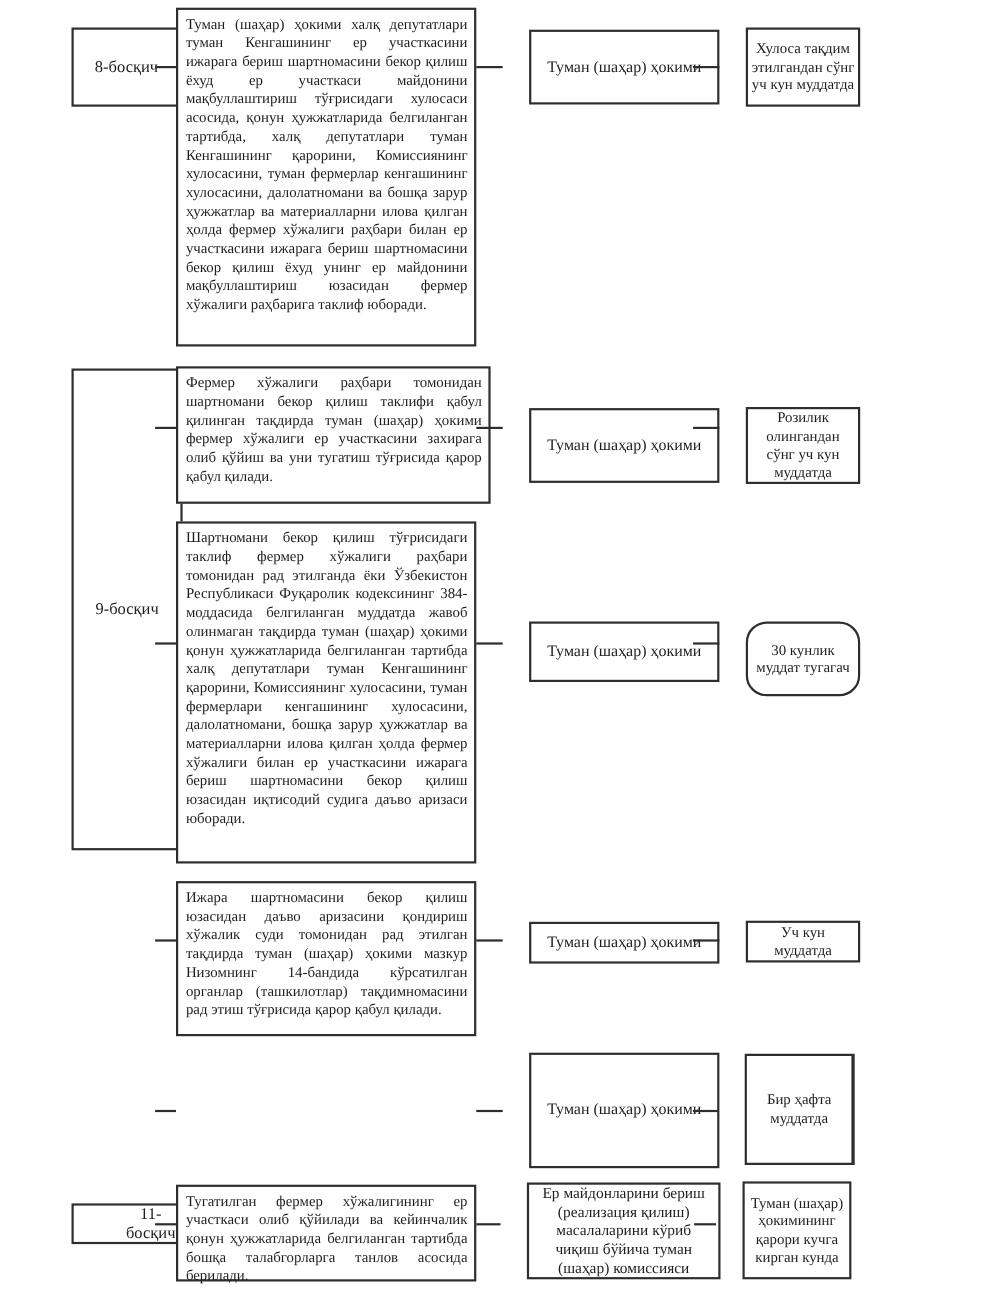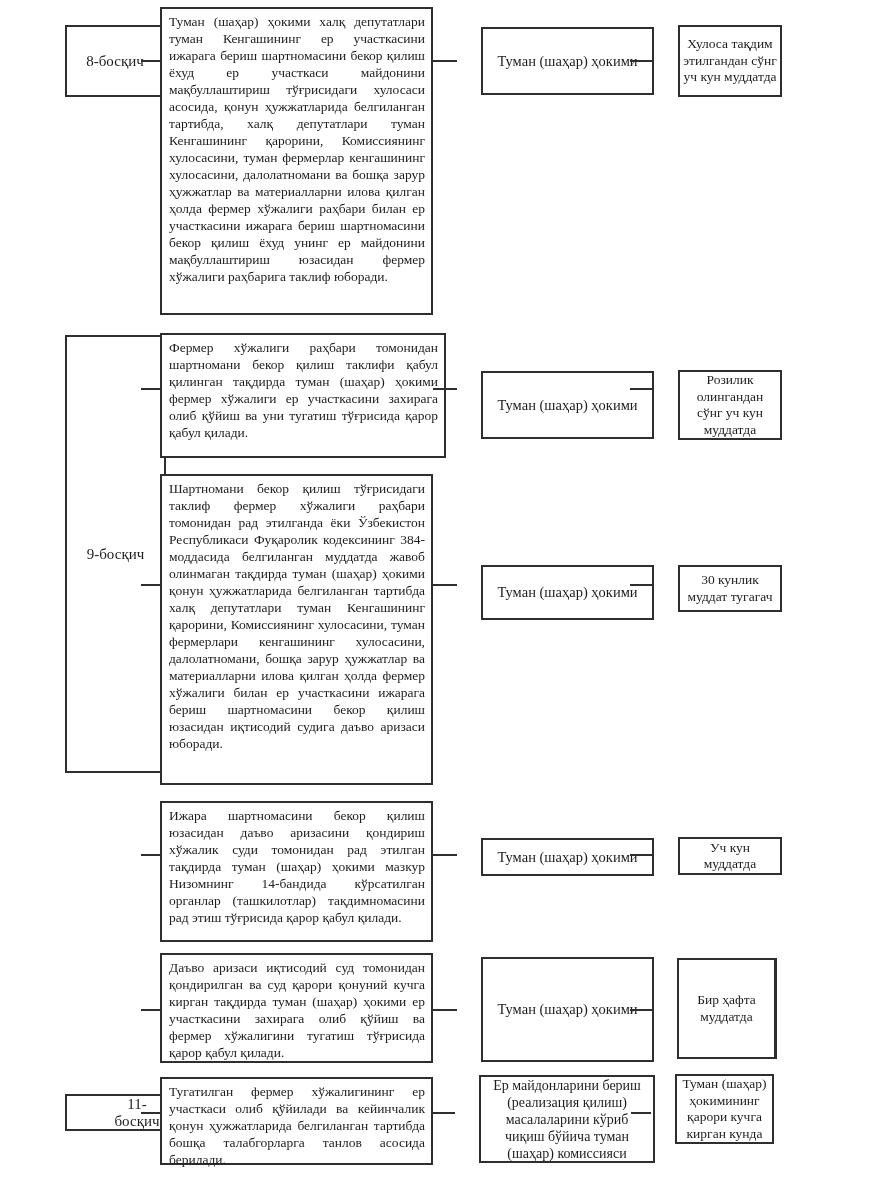--- a/index.html
+++ b/index.html
@@ -72,39 +72,38 @@
 
   <div class="box desc" style="left:160px; top:333px; width:286px; height:125px;">Фермер хўжалиги раҳбари томонидан шартномани бекор қилиш таклифи қабул қилинган тақдирда туман (шаҳар) ҳокими фермер хўжалиги ер участкасини захирага олиб қўйиш ва уни тугатиш тўғрисида қарор қабул қилади.</div>
   <div class="box centerbox actor" style="left:457px; top:371px; width:173px; height:68px;">Туман (шаҳар)  ҳокими</div>
   <div class="box centerbox deadline" style="left:654px; top:370px; width:104px; height:70px;">Розилик олингандан сўнг уч кун муддатда</div>
   <div class="line" style="left:141px; top:388px; width:19px;"></div>
   <div class="line" style="left:433px; top:388px; width:24px;"></div>
   <div class="line" style="left:630px; top:388px; width:24px;"></div>
 
   <div class="box desc" style="left:160px; top:474px; width:273px; height:311px;">Шартномани бекор қилиш тўғрисидаги таклиф фермер хўжалиги раҳбари томонидан рад этилганда ёки Ўзбекистон Республикаси Фуқаролик кодексининг 384-моддасида белгиланган муддатда жавоб олинмаган тақдирда туман (шаҳар) ҳокими қонун ҳужжатларида белгиланган тартибда халқ депутатлари туман Кенгашининг қарорини, Комиссиянинг хулосасини, туман фермерлари кенгашининг хулосасини, далолатномани, бошқа зарур ҳужжатлар ва материалларни илова қилган ҳолда фермер хўжалиги билан ер участкасини ижарага бериш шартномасини бекор қилиш юзасидан иқтисодий судига даъво аризаси юборади.</div>
   <div class="box centerbox actor" style="left:457px; top:565px; width:173px; height:55px;">Туман (шаҳар)  ҳокими</div>
-  <div class="box centerbox deadline" style="left:654px; top:565px; width:104px; height:47px;">30 кунлик муддат тугагач</div>
+  <div class="box centerbox deadline" style="left:654px; top:565px; width:104px; height:68px;border-radius:19px;">30 кунлик муддат тугагач</div>
   <div class="line" style="left:141px; top:584px; width:19px;"></div>
   <div class="line" style="left:433px; top:584px; width:24px;"></div>
   <div class="line" style="left:630px; top:584px; width:24px;"></div>
 
   <div class="box desc" style="left:160px; top:801px; width:273px; height:141px;">Ижара шартномасини бекор қилиш юзасидан даъво аризасини қондириш хўжалик суди томонидан рад этилган тақдирда туман (шаҳар) ҳокими мазкур Низомнинг 14-бандида кўрсатилган органлар (ташкилотлар) тақдимномасини рад этиш тўғрисида қарор қабул қилади.</div>
   <div class="box centerbox actor" style="left:457px; top:838px; width:173px; height:38px;">Туман (шаҳар) ҳокими</div>
   <div class="box centerbox deadline" style="left:654px; top:837px; width:104px; height:38px;">Уч кун муддатда</div>
   <div class="line" style="left:141px; top:854px; width:19px;"></div>
   <div class="line" style="left:433px; top:854px; width:24px;"></div>
   <div class="line" style="left:630px; top:854px; width:24px;"></div>
 
-  <div class="box desc" style="left:160px; top:953px; width:273px; height:110px;">Даъво аризаси иқтисодий суд томонидан қондирилган ва суд қарори қонуний кучга кирган тақдирда туман (шаҳар) ҳокими ер участкасини захирага олиб қўйиш ва фермер хўжалигини тугатиш тўғрисида қарор қабул қилади.</div>
   <div class="box centerbox actor" style="left:457px; top:957px; width:173px; height:105px;">Туман (шаҳар)  ҳокими</div>
   <div class="box centerbox deadline" style="left:653px; top:958px; width:100px; height:101px; border-right-width:3px;">Бир ҳафта муддатда</div>
   <div class="line" style="left:141px; top:1009px; width:19px;"></div>
   <div class="line" style="left:433px; top:1009px; width:24px;"></div>
   <div class="line" style="left:630px; top:1009px; width:23px;"></div>
 
   <div class="box centerbox actor" style="left:455px; top:1075px; width:176px; height:88px; font-size:14px;">Ер майдонларини бериш (реализация қилиш) масалаларини кўриб чиқиш бўйича туман (шаҳар) комиссияси</div>
   <div class="box desc" style="left:160px; top:1077px; width:273px; height:88px;">Тугатилган фермер хўжалигининг ер участкаси олиб қўйилади ва кейинчалик қонун ҳужжатларида белгиланган тартибда бошқа талабгорларга танлов асосида берилади.</div>
-  <div class="box centerbox deadline" style="left:651px; top:1074px; width:99px; height:70px;">Туман (шаҳар) ҳокимининг қарори кучга кирган кунда</div>
+  <div class="box centerbox deadline" style="left:651px; top:1074px; width:99px; height:89px;">Туман (шаҳар) ҳокимининг қарори кучга кирган кунда</div>
   <div class="line" style="left:141px; top:1112px; width:19px;"></div>
   <div class="line" style="left:433px; top:1112px; width:22px;"></div>
   <div class="line" style="left:631px; top:1112px; width:20px;"></div>
 
 </div>
 
 </body></html>

